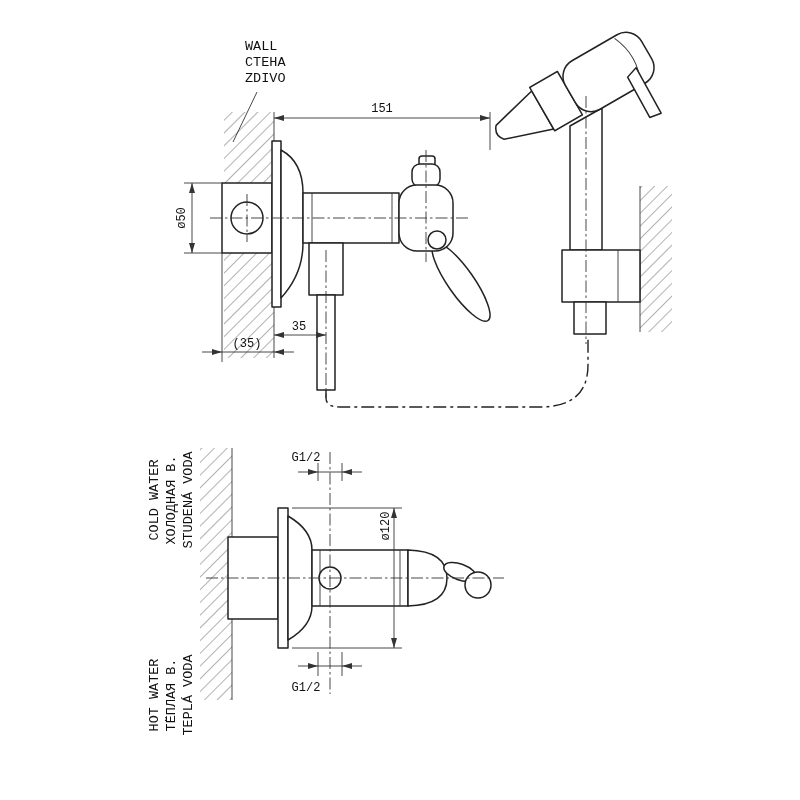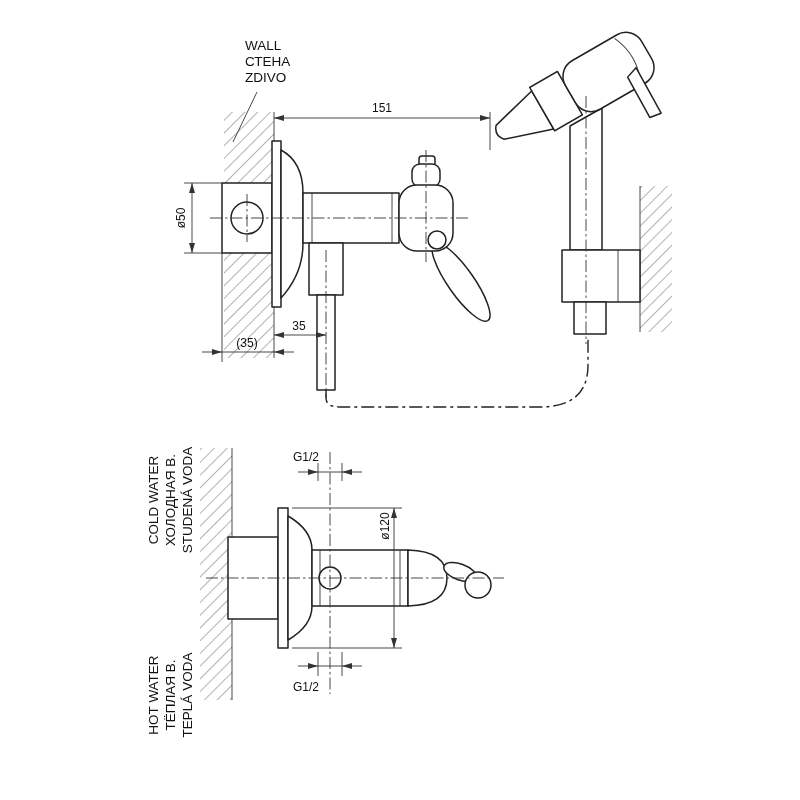--- a/index.html
+++ b/index.html
@@ -1,17 +1,17 @@
 <!DOCTYPE html>
 <html><head>
 <meta charset="utf-8">
 <style>
   html,body{margin:0;padding:0;background:#ffffff;}
   .page{width:800px;height:800px;background:#ffffff;position:relative;overflow:hidden;
-        font-family:Liberation Sans, sans-serif;}
+        font-family:Liberation Mono, monospace;}
   svg{display:block;}
   .obj  {stroke:#222;stroke-width:1.5;fill:#fff;stroke-linejoin:round;stroke-linecap:round;}
   .objn {stroke:#222;stroke-width:1.5;fill:none;stroke-linejoin:round;stroke-linecap:round;}
   .thin {stroke:#333;stroke-width:0.9;fill:none;}
   .dim  {stroke:#333;stroke-width:0.9;fill:none;}
   .cl   {stroke:#333;stroke-width:0.9;fill:none;stroke-dasharray:12 3 2.5 3;}
   .hose {stroke:#222;stroke-width:1.4;fill:none;stroke-dasharray:13 4 3 4;}
   .hatchfill{fill:url(#hatch);stroke:none;}
   text.dimtxt{font-size:12px;fill:#111;}
   text.lbl{font-size:13.5px;fill:#111;}

